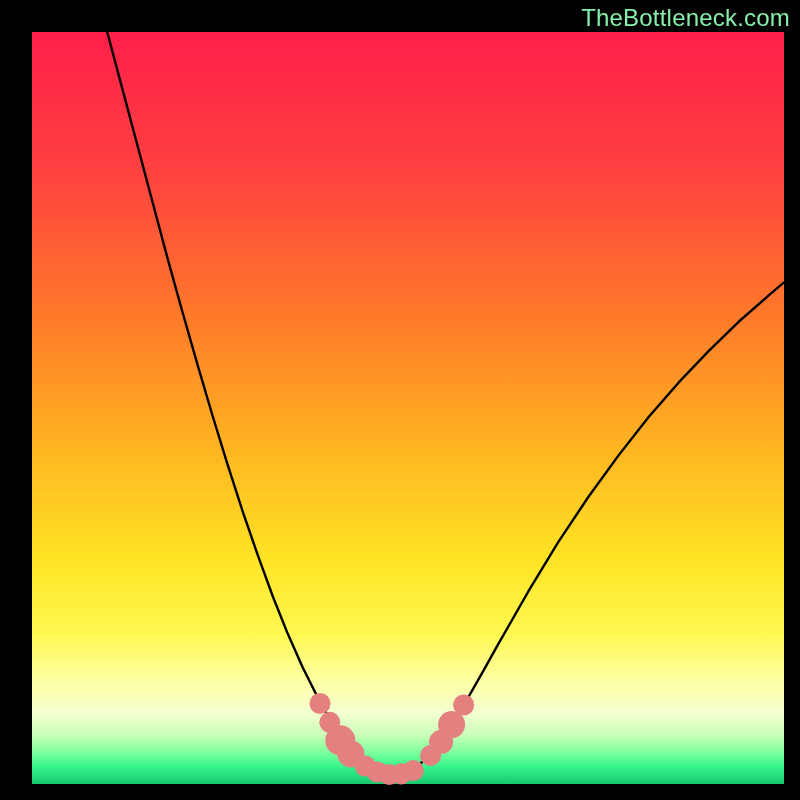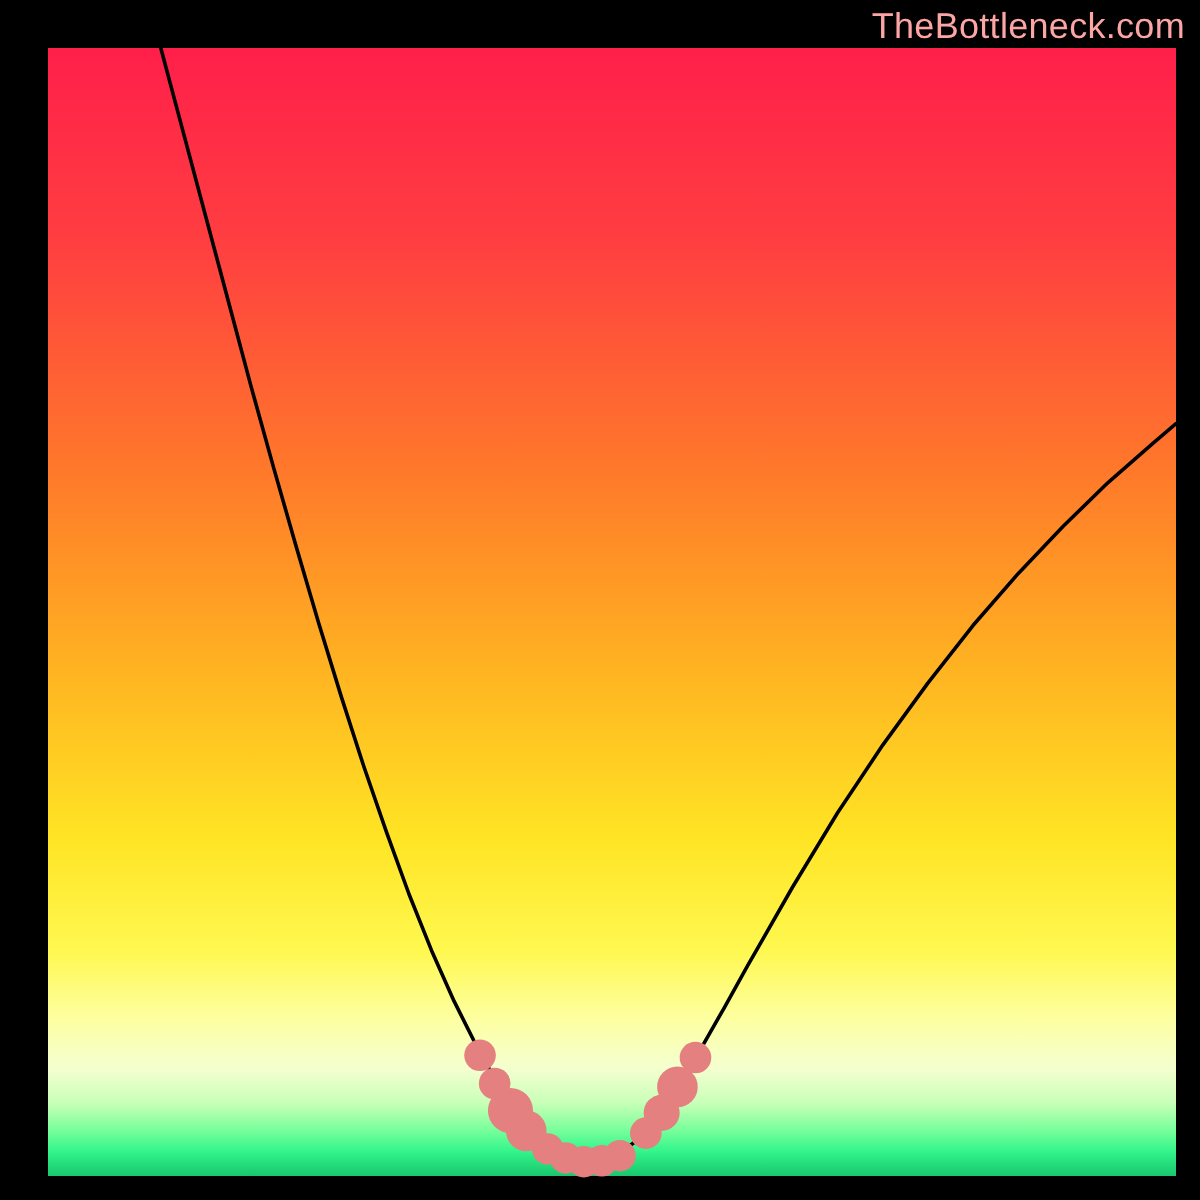--- a/index.html
+++ b/index.html
@@ -14,21 +14,21 @@
   .outer {
     width: 800px;
     height: 800px;
     background: #000;
     position: relative;
   }
   .attribution {
     position: absolute;
     top: 4px;
     right: 10px;
-    color: #fca5a5;
+    color: #86efac;
     font-size: 24px;
     letter-spacing: 0.2px;
     font-weight: 500;
   }
   svg {
     display: block;
   }
 </style>
 </head>
 <body>

